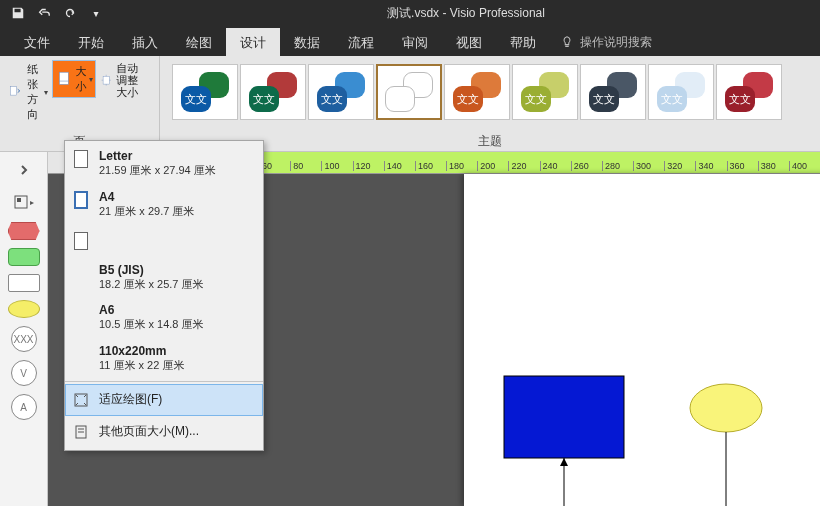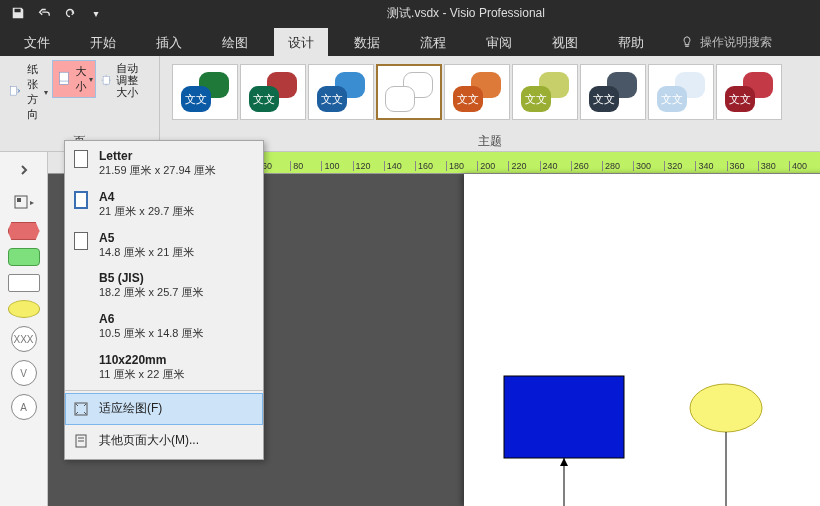--- a/index.html
+++ b/index.html
@@ -6,21 +6,21 @@
   body { width: 820px; height: 506px; overflow: hidden; background: #fff; font-size: 12px; color: #222; }
 
   
   .titlebar { background: #2b2b2b; color: #e6e6e6; height: 26px; display: flex; align-items: center; padding-left: 6px; gap: 4px; }
   .titlebar .qat { display: flex; align-items: center; gap: 2px; }
   .qat-btn { width: 24px; height: 22px; display: flex; align-items: center; justify-content: center; color: #e6e6e6; }
   .qat-btn svg { width: 14px; height: 14px; }
   .title-center { flex: 1; text-align: center; font-size: 12px; color: #ddd; }
 
   
-  .ribbon-tabs { background: #2b2b2b; height: 30px; display: flex; align-items: stretch; padding-left: 10px; gap: 12px; }
+  .ribbon-tabs { background: #2b2b2b; height: 30px; display: flex; align-items: stretch; padding-left: 10px; gap: 0; }
   .ribbon-tab { color: #ddd; padding: 6px 14px 0; font-size: 13px; cursor: default; border-top: 2px solid transparent; }
   .ribbon-tab.active { background: #e6e6e6; color: #2b2b2b; border-top: 2px solid #2b2b2b; }
   .tellme { display: flex; align-items: center; color: #bbb; gap: 6px; margin-left: 10px; font-size: 12px; padding-top:2px;}
   .tellme svg { width: 14px; height: 14px; }
 
   
   .ribbon { background: #e6e6e6; height: 96px; display: flex; border-bottom: 1px solid #c5c5c5; }
   .ribbon-group { padding: 4px 6px 2px; border-right: 1px solid #c5c5c5; display: flex; flex-direction: column; }
   .ribbon-group .items { display: flex; flex: 1; gap: 2px; align-items: flex-start; }
   .ribbon-group .label { text-align: center; font-size: 12px; color: #444; height: 16px; }
@@ -124,21 +124,21 @@
       <div class="big-btn">
         <div class="icon">
           <svg viewBox="0 0 32 32">
               <rect x="6" y="4" width="14" height="20" fill="#fff" stroke="#6b8bbd"></rect>
               <path d="M23 10l5 4-5 4" fill="none" stroke="#3a6fb3" stroke-width="2"></path>
             </svg>
         </div>
         <span>纸张方向</span>
         <span class="caret">▾</span>
       </div>
-      <div class="big-btn" style="background:#fca5a5; border:1px solid #9fc0e0;">
+      <div class="big-btn" style="background:#f97316; border:1px solid #9fc0e0;">
         <div class="icon">
           <svg viewBox="0 0 32 32">
               <rect x="8" y="4" width="16" height="22" fill="#fff" stroke="#6b8bbd"></rect>
               <path d="M8 20h16" stroke="#6b8bbd"></path>
             </svg>
         </div>
         <span>大小</span>
         <span class="caret">▾</span>
       </div>
       <div class="big-btn">
@@ -297,24 +297,20 @@
       </div>
       <div class="text">
         <div class="t1">A4</div>
         <div class="t2">21 厘米 x 29.7 厘米</div>
       </div>
     </div>
     <div class="dd-item">
       <div class="ico">
         <div class="page-ico"></div>
       </div>
-      <div class="text">
-        <div class="t1">A5</div>
-        <div class="t2">14.8 厘米 x 21 厘米</div>
-      </div>
     </div>
     <div class="dd-item">
       <div class="ico"></div>
       <div class="text">
         <div class="t1">B5 (JIS)</div>
         <div class="t2">18.2 厘米 x 25.7 厘米</div>
       </div>
     </div>
     <div class="dd-item">
       <div class="ico"></div>

